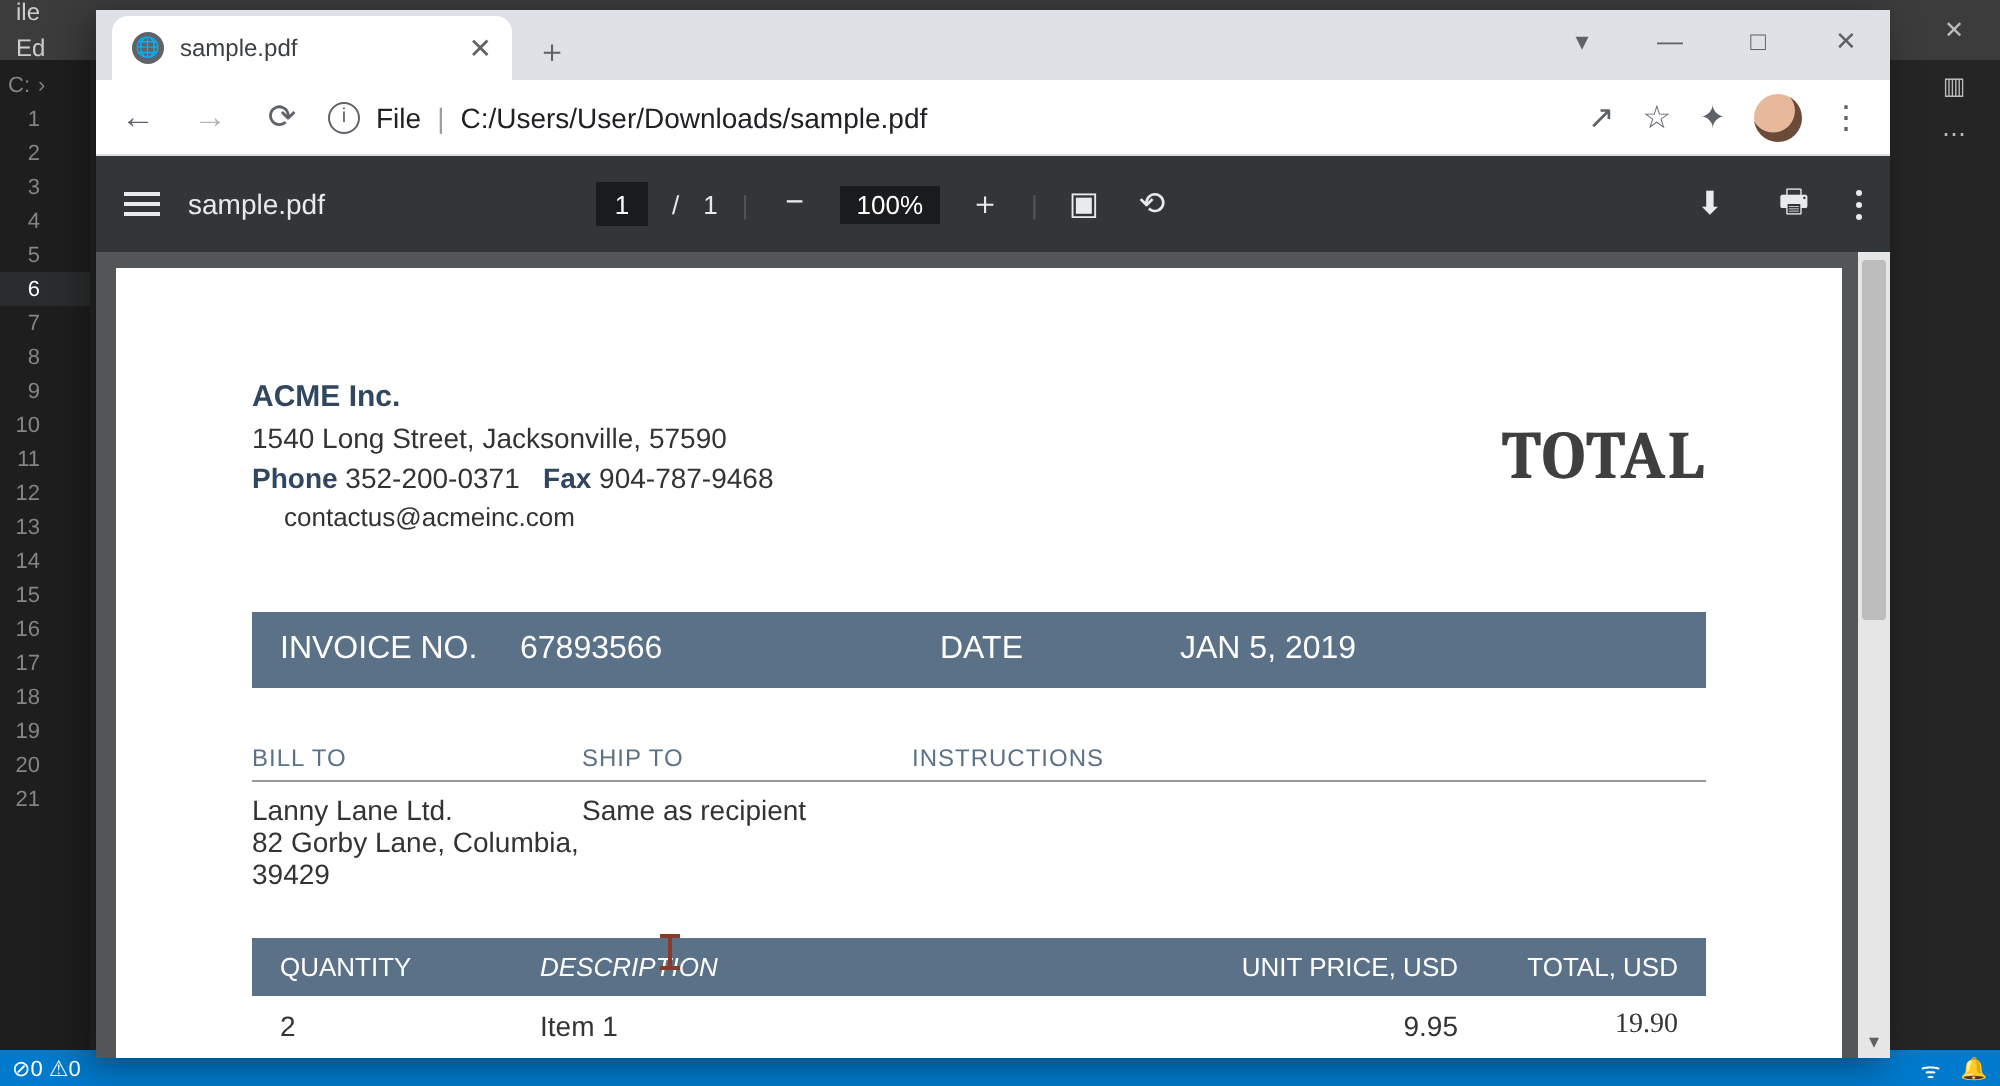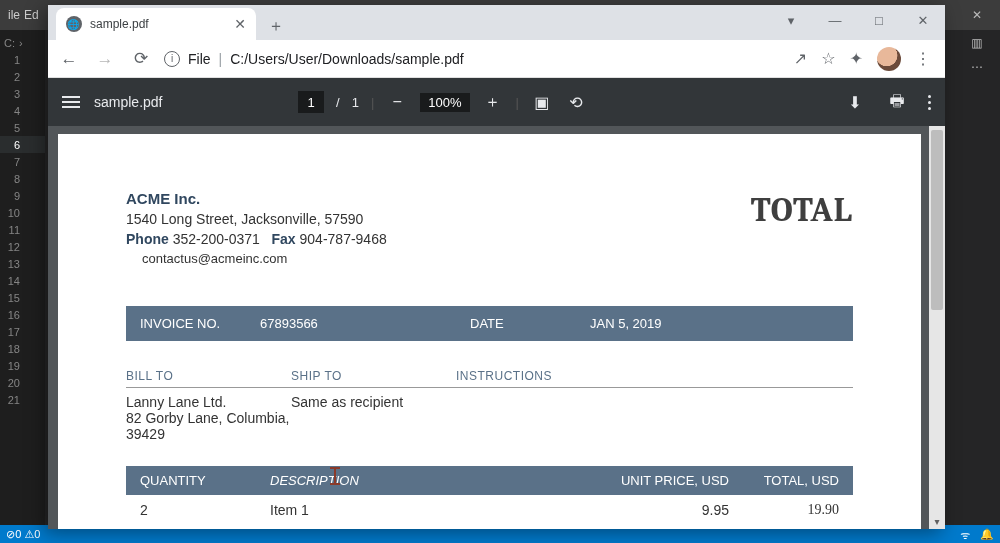--- a/index.html
+++ b/index.html
@@ -1,21 +1,21 @@
 <!DOCTYPE html>
 <html><head>
 <meta charset="utf-8">
 <style>
 * { margin: 0; padding: 0; box-sizing: border-box; font-family: "Segoe UI", Arial, sans-serif; }
 html, body { width: 1000px; height: 543px; overflow: hidden; background: #1e1e1e; }
 
 
 .editor-bg { position: absolute; inset: 0; background: #252526; color: #cccccc; font-size: 12px; }
 .editor-top { height: 30px; background: #3c3c3c; display: flex; align-items: center; padding: 0 8px; gap: 10px; color: #ccc; font-size: 12px; }
-.editor-menu { display: flex; gap: 4px; }
+.editor-menu { display: flex; gap: 4px; flex-direction: column; }
 .js-badge { background: #e8b339; color: #000; font-weight: bold; font-size: 9px; padding: 1px 2px; border-radius: 2px; }
 .editor-winctl { position: absolute; top: 0; right: 0; width: 46px; height: 30px; display: flex; align-items: center; justify-content: center; color: #bbb; }
 .editor-left { position: absolute; left: 0; top: 30px; bottom: 18px; width: 45px; background: #1e1e1e; color: #858585; font-size: 11px; padding-top: 4px; }
 .editor-left .cline { display: flex; align-items: center; height: 17px; padding-left: 4px; }
 .gutter { text-align: right; width: 20px; padding-right: 4px; color: #858585; }
 .status-bar { position: absolute; left: 0; right: 0; bottom: 0; height: 18px; background: #007acc; color: #fff; display: flex; align-items: center; font-size: 11px; padding: 0 6px; gap: 8px; }
 .status-right { margin-left: auto; display: flex; gap: 10px; align-items: center; }
 .side-icons { position: absolute; right: 0; top: 30px; width: 46px; display: flex; flex-direction: column; align-items: center; gap: 10px; padding-top: 6px; color: #bbb; }
 
 
@@ -52,28 +52,28 @@
 .vdots { display: flex; flex-direction: column; gap: 3px; align-items: center; }
 .vdots span { width: 3px; height: 3px; border-radius: 50%; background: #e8eaed; }
 
 
 .pdf-scroll { flex: 1; overflow: hidden; background: #525659; position: relative; }
 .pdf-page { position: absolute; left: 10px; right: 24px; top: 8px; background: #fff; padding: 56px 68px 20px; min-height: 600px; font-family: Cambria, Georgia, serif; color: #333; }
 .scroll-track { position: absolute; right: 0; top: 0; bottom: 0; width: 16px; background: #e6e6e6; }
 .scroll-thumb { position: absolute; right: 2px; top: 4px; width: 12px; height: 180px; background: #bdbdbd; border-radius: 2px; }
 .scroll-arrow { position: absolute; right: 0; width: 16px; height: 16px; display: flex; align-items: center; justify-content: center; font-size: 10px; color: #606060; }
 
-.co-head { display: flex; justify-content: space-between; align-items: flex-start; }
+.co-head { display: flex; justify-content: space-between; align-items: center; }
 .co-name { font-weight: bold; color: #30475f; font-size: 15px; }
 .co-line { font-size: 14px; color: #333; margin-top: 4px; }
 .co-line b { color: #30475f; }
 .email { font-family: Arial, sans-serif; font-size: 13px; color: #333; margin-top: 4px; margin-left: 16px; }
 .logo { font-family: Cambria, Georgia, serif; font-weight: bold; font-size: 34px; color: #3f3f3f; letter-spacing: 1px; }
 
-.inv-bar { margin-top: 40px; background: #5a7188; color: #fff; display: flex; padding: 10px 14px; font-size: 13px; }
+.inv-bar { margin-top: 40px; background: #5a7188; color: #fff; display: flex; padding: 10px 14px; font-size: 16px; }
 .inv-bar .lbl { font-weight: 500; }
 .inv-bar .c1 { width: 120px; }
 .inv-bar .c2 { width: 210px; }
 .inv-bar .c3 { width: 120px; }
 
 .meta-row { display: flex; margin-top: 28px; font-size: 14px; }
 .meta-col { width: 165px; }
 .meta-col.h { color: #5a7188; font-size: 12px; letter-spacing: .5px; border-bottom: 1px solid #999; padding-bottom: 4px; }
 .meta-row2 { display: flex; margin-top: 6px; font-size: 14px; }
 

